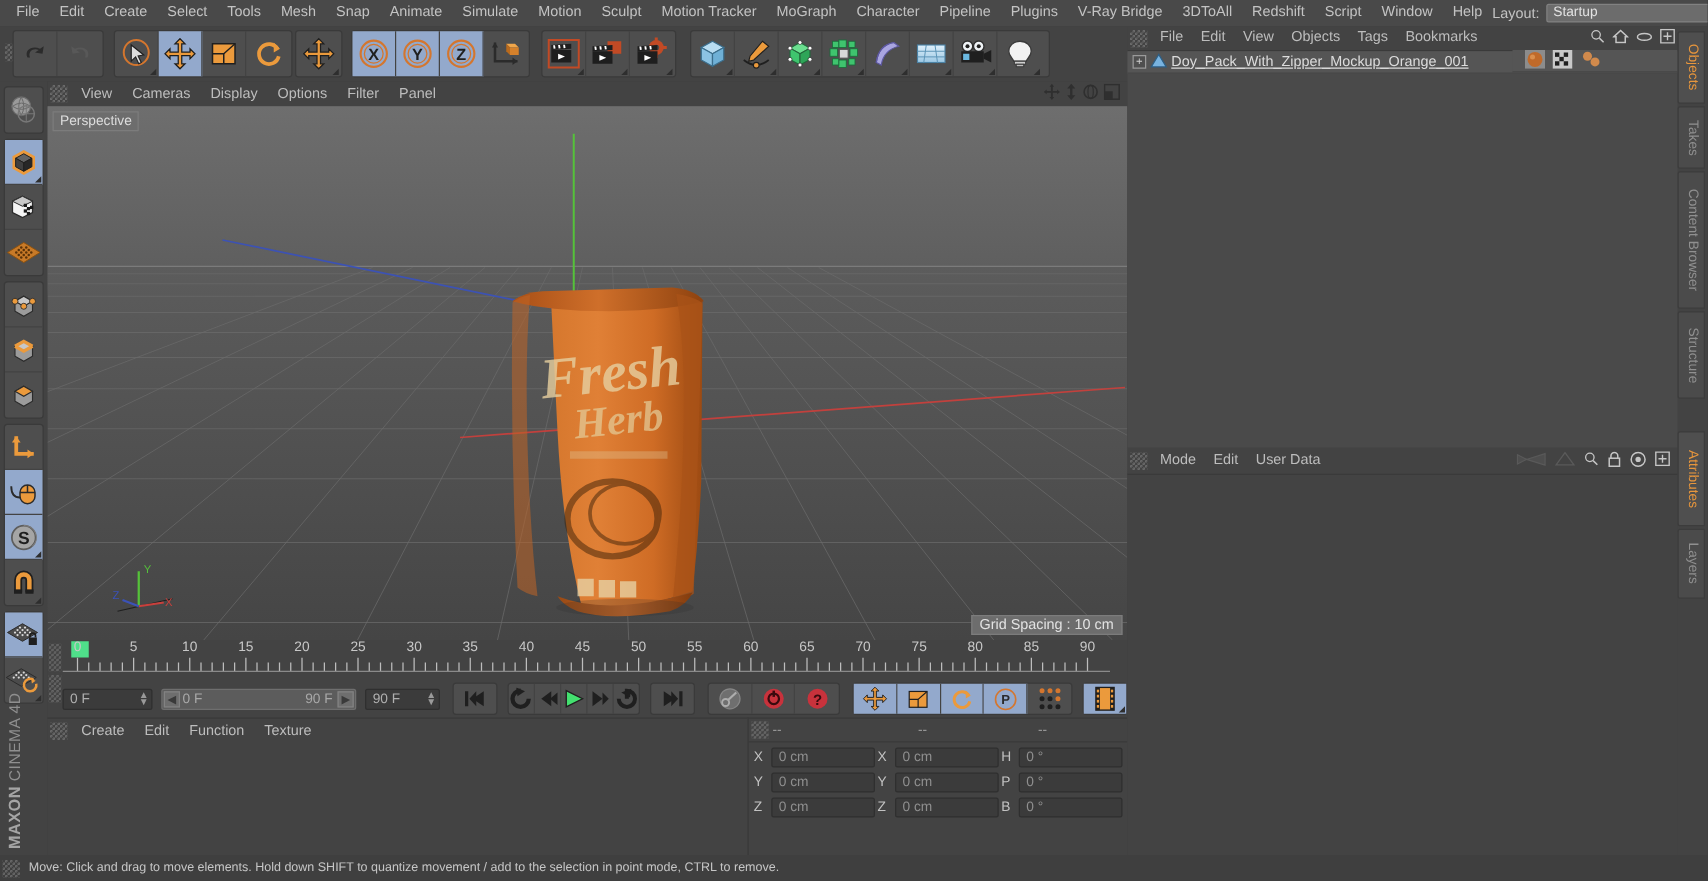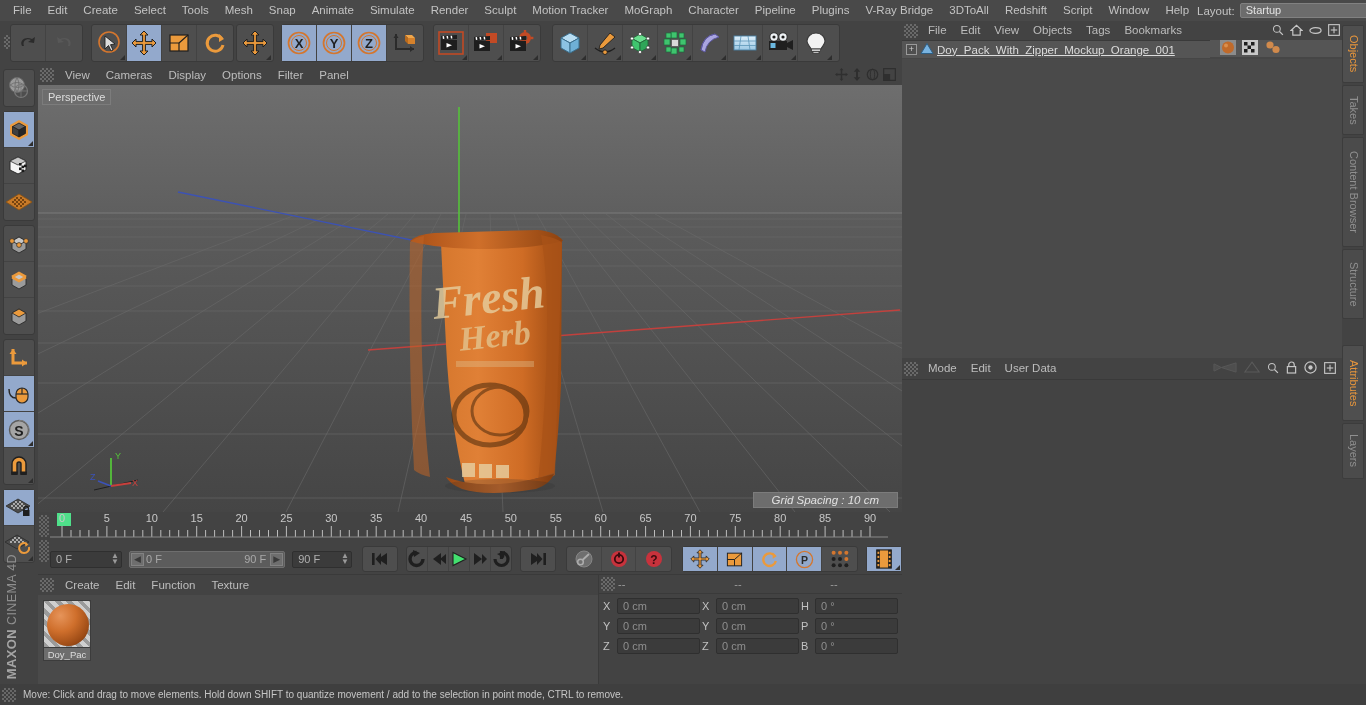--- a/index.html
+++ b/index.html
@@ -109,21 +109,21 @@
     background: linear-gradient(180deg, #6b6b6b 0%, #5e5e5e 34%, #545454 36%, #4a4a4a 100%);
   }
   .vp-label {
     position: absolute; left: 4px; top: 4px; z-index: 6;
     background: #6d6d6d; color: #ddd; font-size: 11px;
     padding: 1px 5px; border: 1px solid #7c7c7c;
   }
   .gridspacing {
     position: absolute; right: 4px; bottom: 4px; z-index: 6;
     background: #6d6d6d; color: #e2e2e2; font-size: 11.5px;
-    padding: 1px 18px; border: 1px solid #7c7c7c; font-style: italic;
+    padding: 1px 6px; border: 1px solid #7c7c7c;
   }
   .axisgizmo { position: absolute; left: 48px; bottom: 12px; z-index: 6; }
 
   
   .tlwrap {
     position: absolute; left: 38px; top: 512px; width: 864px; height: 62px;
     background: #434343;
   }
   .tlruler { position: relative; height: 28px; margin-left: 12px; }
   .tlnums { position: absolute; left: 0; top: 0; width: 838px; height: 15px; }
@@ -291,21 +291,21 @@
     <div class="grip"></div>
     <div class="mi">File</div>
     <div class="mi">Edit</div>
     <div class="mi">Create</div>
     <div class="mi">Select</div>
     <div class="mi">Tools</div>
     <div class="mi">Mesh</div>
     <div class="mi">Snap</div>
     <div class="mi">Animate</div>
     <div class="mi">Simulate</div>
-    <div class="mi">Render</div>
+    <div class="mi">Motion</div>
     <div class="mi">Sculpt</div>
     <div class="mi">Motion Tracker</div>
     <div class="mi">MoGraph</div>
     <div class="mi">Character</div>
     <div class="mi">Pipeline</div>
     <div class="mi">Plugins</div>
     <div class="mi">V-Ray Bridge</div>
     <div class="mi">3DToAll</div>
     <div class="mi">Redshift</div>
     <div class="mi">Script</div>
@@ -1175,28 +1175,20 @@
   </div>
 
   <div class="matwrap">
     <div class="matmenu">
       <div class="grip"></div>
       <div class="mi">Create</div>
       <div class="mi">Edit</div>
       <div class="mi">Function</div>
       <div class="mi">Texture</div>
     </div>
-    <div class="matbody">
-      <div class="matitem">
-        <div class="matthumb">
-          <div class="matsphere"></div>
-        </div>
-        <div class="matname">Doy_Pac</div>
-      </div>
-    </div>
   </div>
 
   <div class="coordwrap">
     <div class="coordhdr">
       <div class="grip"></div>
       <span class="dash" style="width:72px;text-align:left;">--</span>
       <span class="dash" style="width:96px;text-align:center;">--</span>
       <span class="dash" style="width:96px;text-align:center;">--</span>
     </div>
     <div class="coordgrid">

